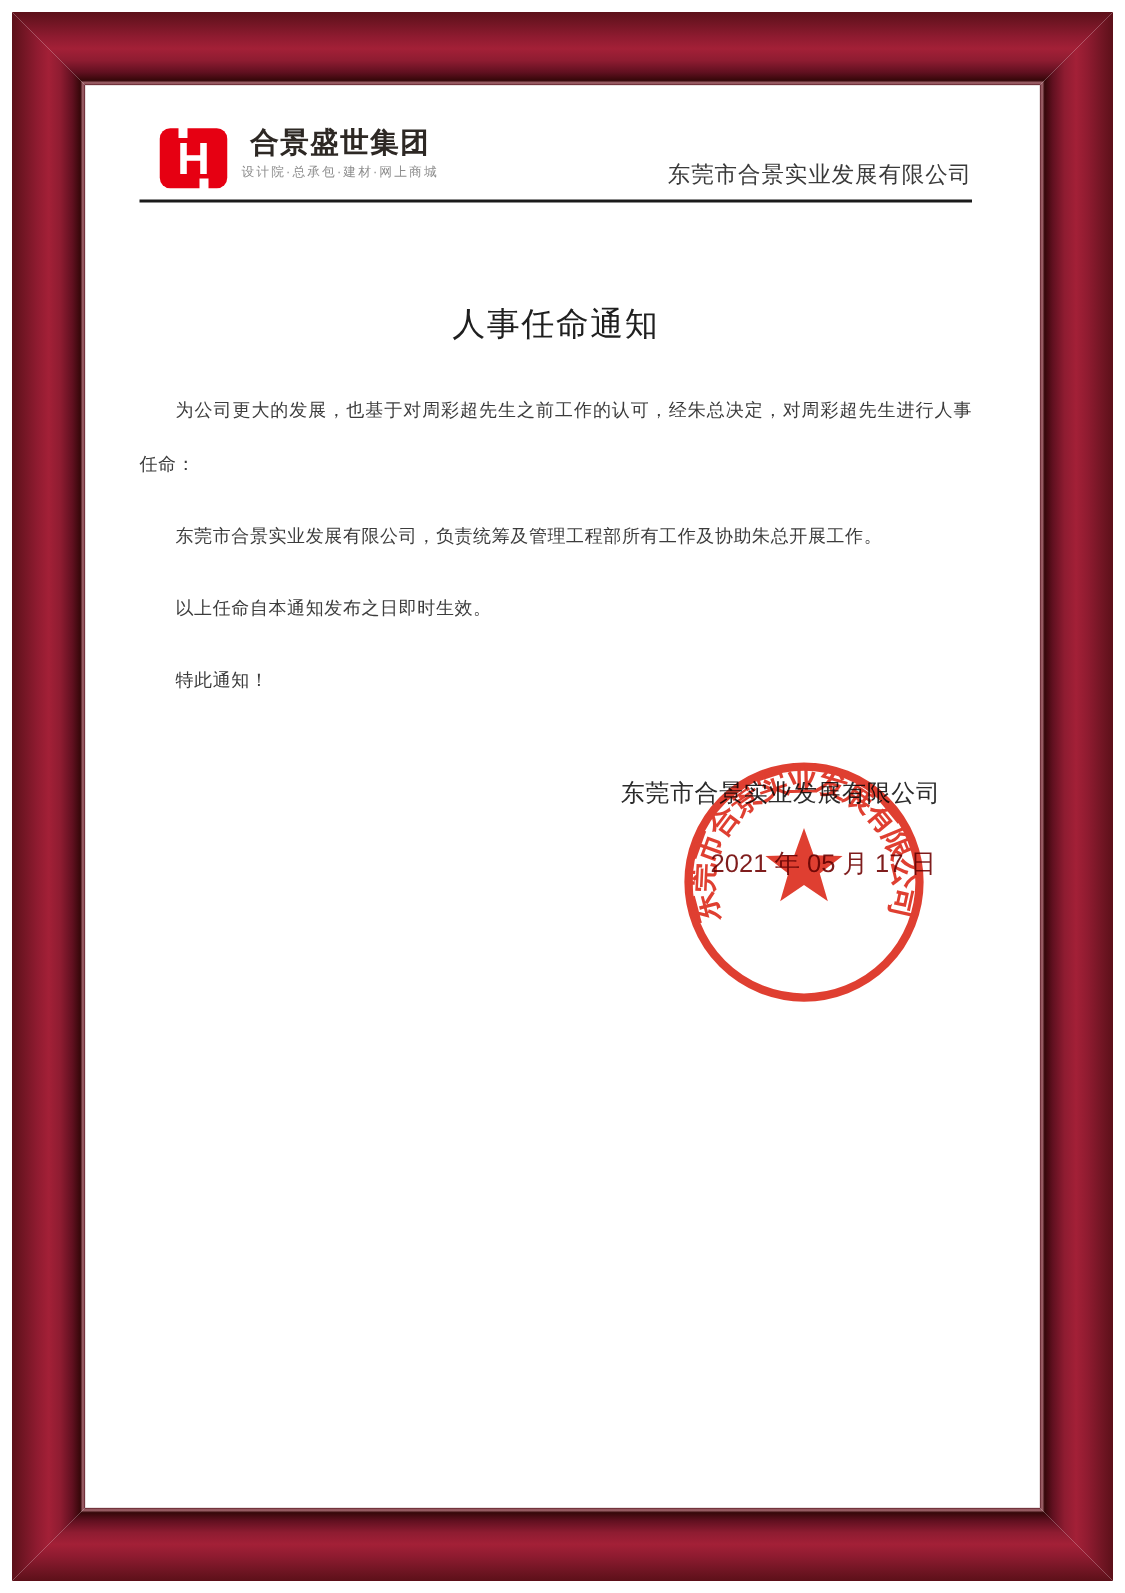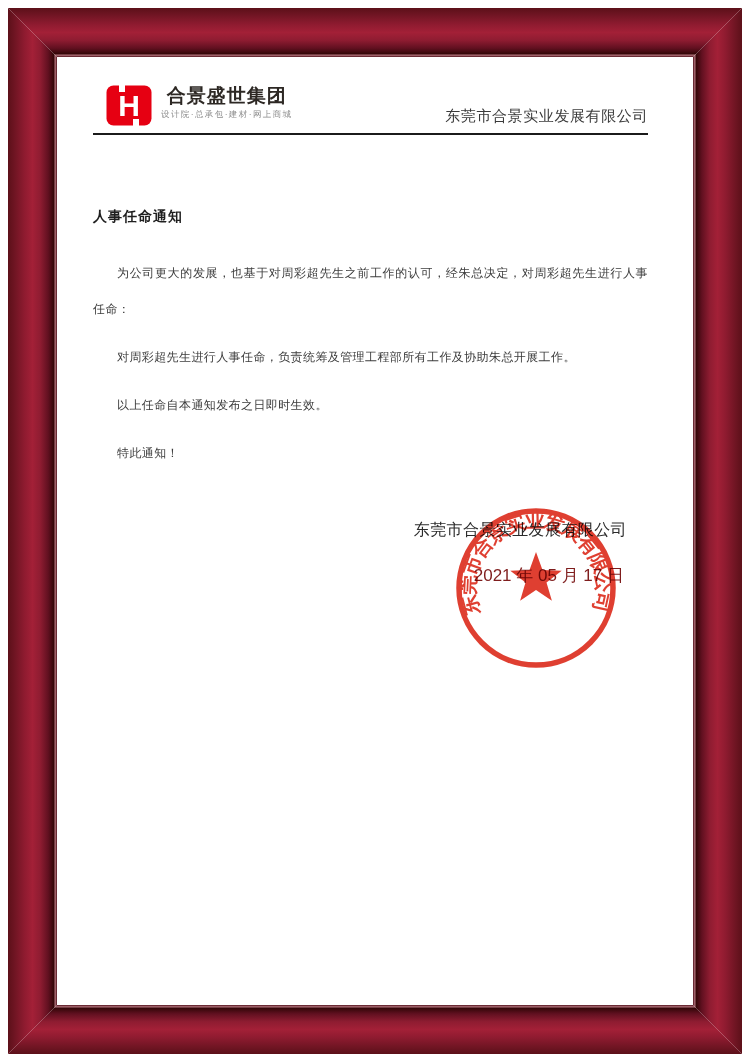--- a/index.html
+++ b/index.html
@@ -68,23 +68,24 @@
   .letterhead-company {
     position: absolute;
     right: 0;
     bottom: 7px;
     font-size: 15px;
     color: #3a3a3a;
     letter-spacing: 0.6px;
   }
   .doc-title {
     margin-top: 66px;
-    font-size: 14px;
+    text-align: center;
+    font-size: 22px;
     line-height: 30px;
-    font-weight: bold;
+    font-weight: normal;
     color: #1f1f1f;
     letter-spacing: 1px;
   }
   .doc-body {
     margin-top: 24px;
     font-size: 12px;
     line-height: 36px;
     color: #3c3c3c;
     text-align: justify;
     letter-spacing: 0.4px;
@@ -144,21 +145,21 @@
           <div class="logo-tagline">设计院·总承包·建材·网上商城</div>
         </div>
       </div>
       <div class="letterhead-company">东莞市合景实业发展有限公司</div>
     </div>
 
     <div class="doc-title">人事任命通知</div>
 
     <div class="doc-body">
       <p>为公司更大的发展，也基于对周彩超先生之前工作的认可，经朱总决定，对周彩超先生进行人事任命：</p>
-      <p>对周彩超先生进行人事任命，负责统筹及管理工程部所有工作及协助朱总开展工作。</p>
+      <p>东莞市合景实业发展有限公司，负责统筹及管理工程部所有工作及协助朱总开展工作。</p>
       <p>以上任命自本通知发布之日即时生效。</p>
       <p>特此通知！</p>
     </div>
 
     <div class="sig-company">东莞市合景实业发展有限公司</div>
     <div class="sig-date">2021 年 05 月 17 日</div>
   </div>
 
   <svg class="seal" viewBox="0 0 164 164">
     <circle cx="82" cy="82" r="77" fill="none" stroke="#dc2a1a" stroke-width="5.5"></circle>

